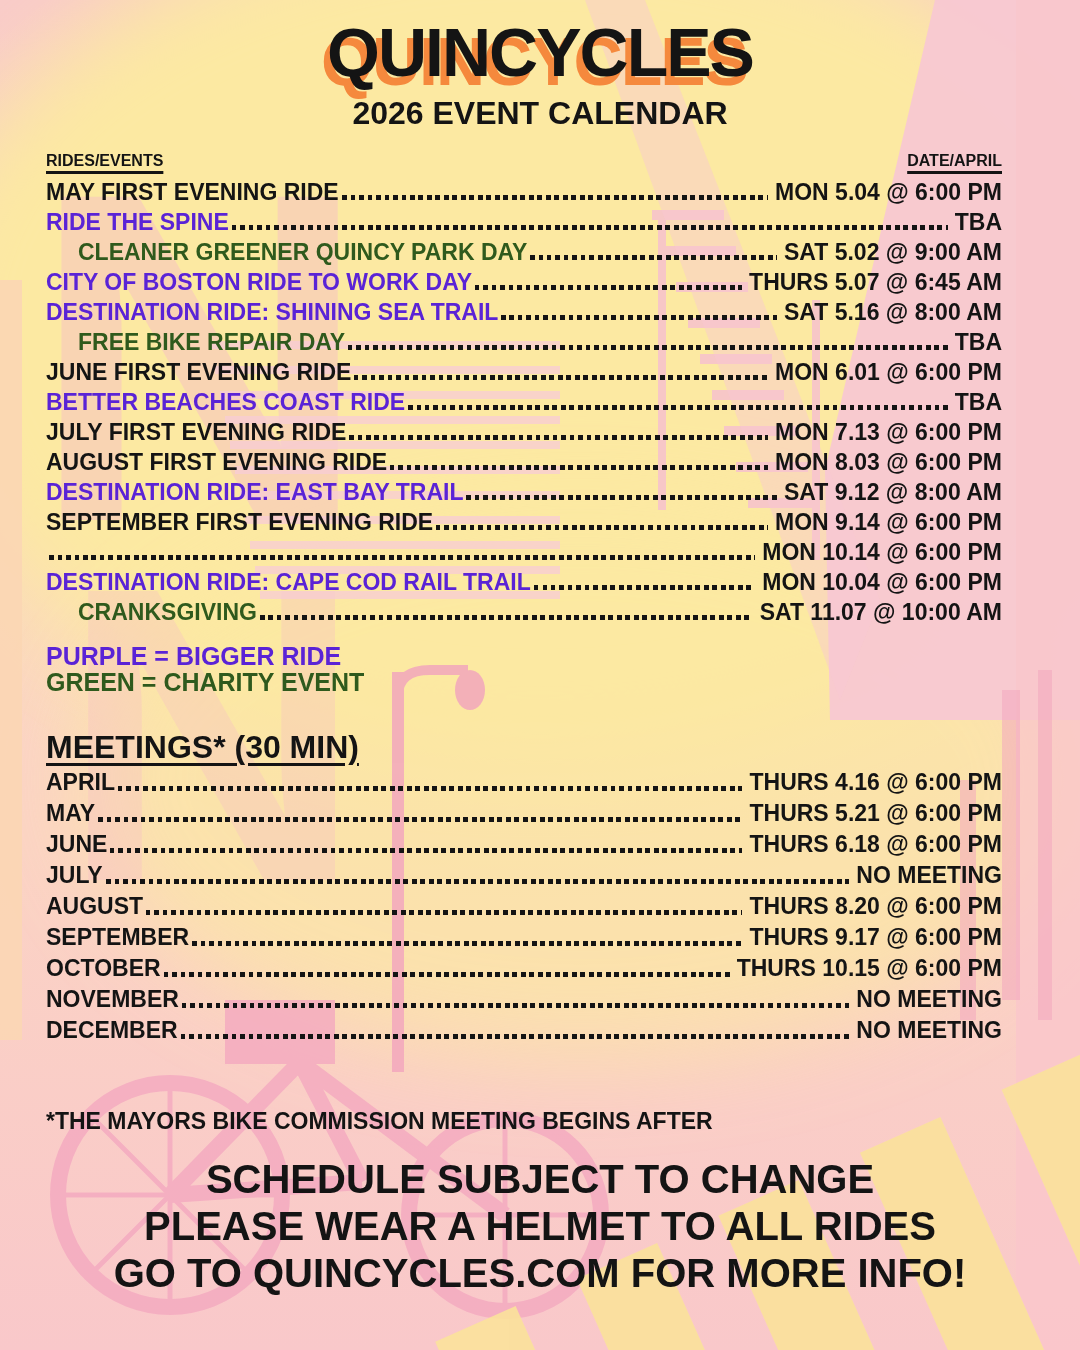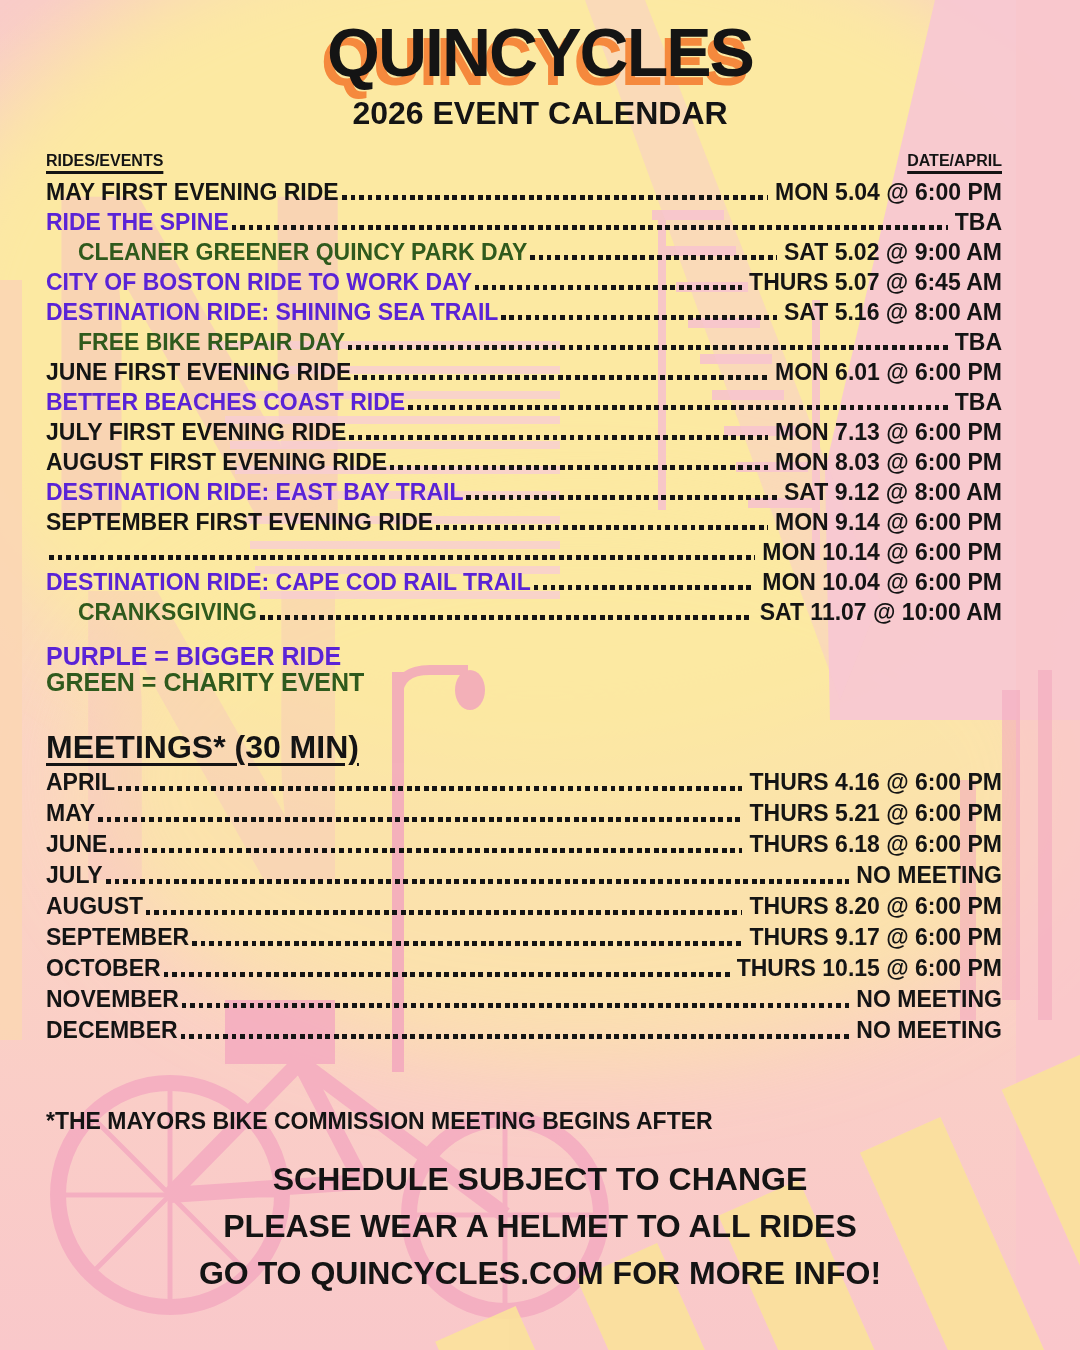--- a/index.html
+++ b/index.html
@@ -61,21 +61,21 @@
     text-decoration:underline; text-decoration-thickness:3px; text-underline-offset:5px;
     display:inline-block;
   }
   .meetings-rows { margin-top:4px; }
 
   .footnote {
     padding:0 46px; margin-top:60px; font-size:23px; font-weight:bold;
     color:var(--text_black); line-height:30px;
   }
   .footer {
-    margin-top:20px; text-align:center; font-size:32px; font-weight:bold;
+    margin-top:20px; text-align:center; font-size:40px; font-weight:bold;
     color:var(--text_black); line-height:47px;
   }
 </style>
 </head>
 <body>
 
 <div class="poster">
 
   <svg class="bg" width="1080" height="1350" viewBox="0 0 1080 1350" aria-hidden="true">
     <defs>

